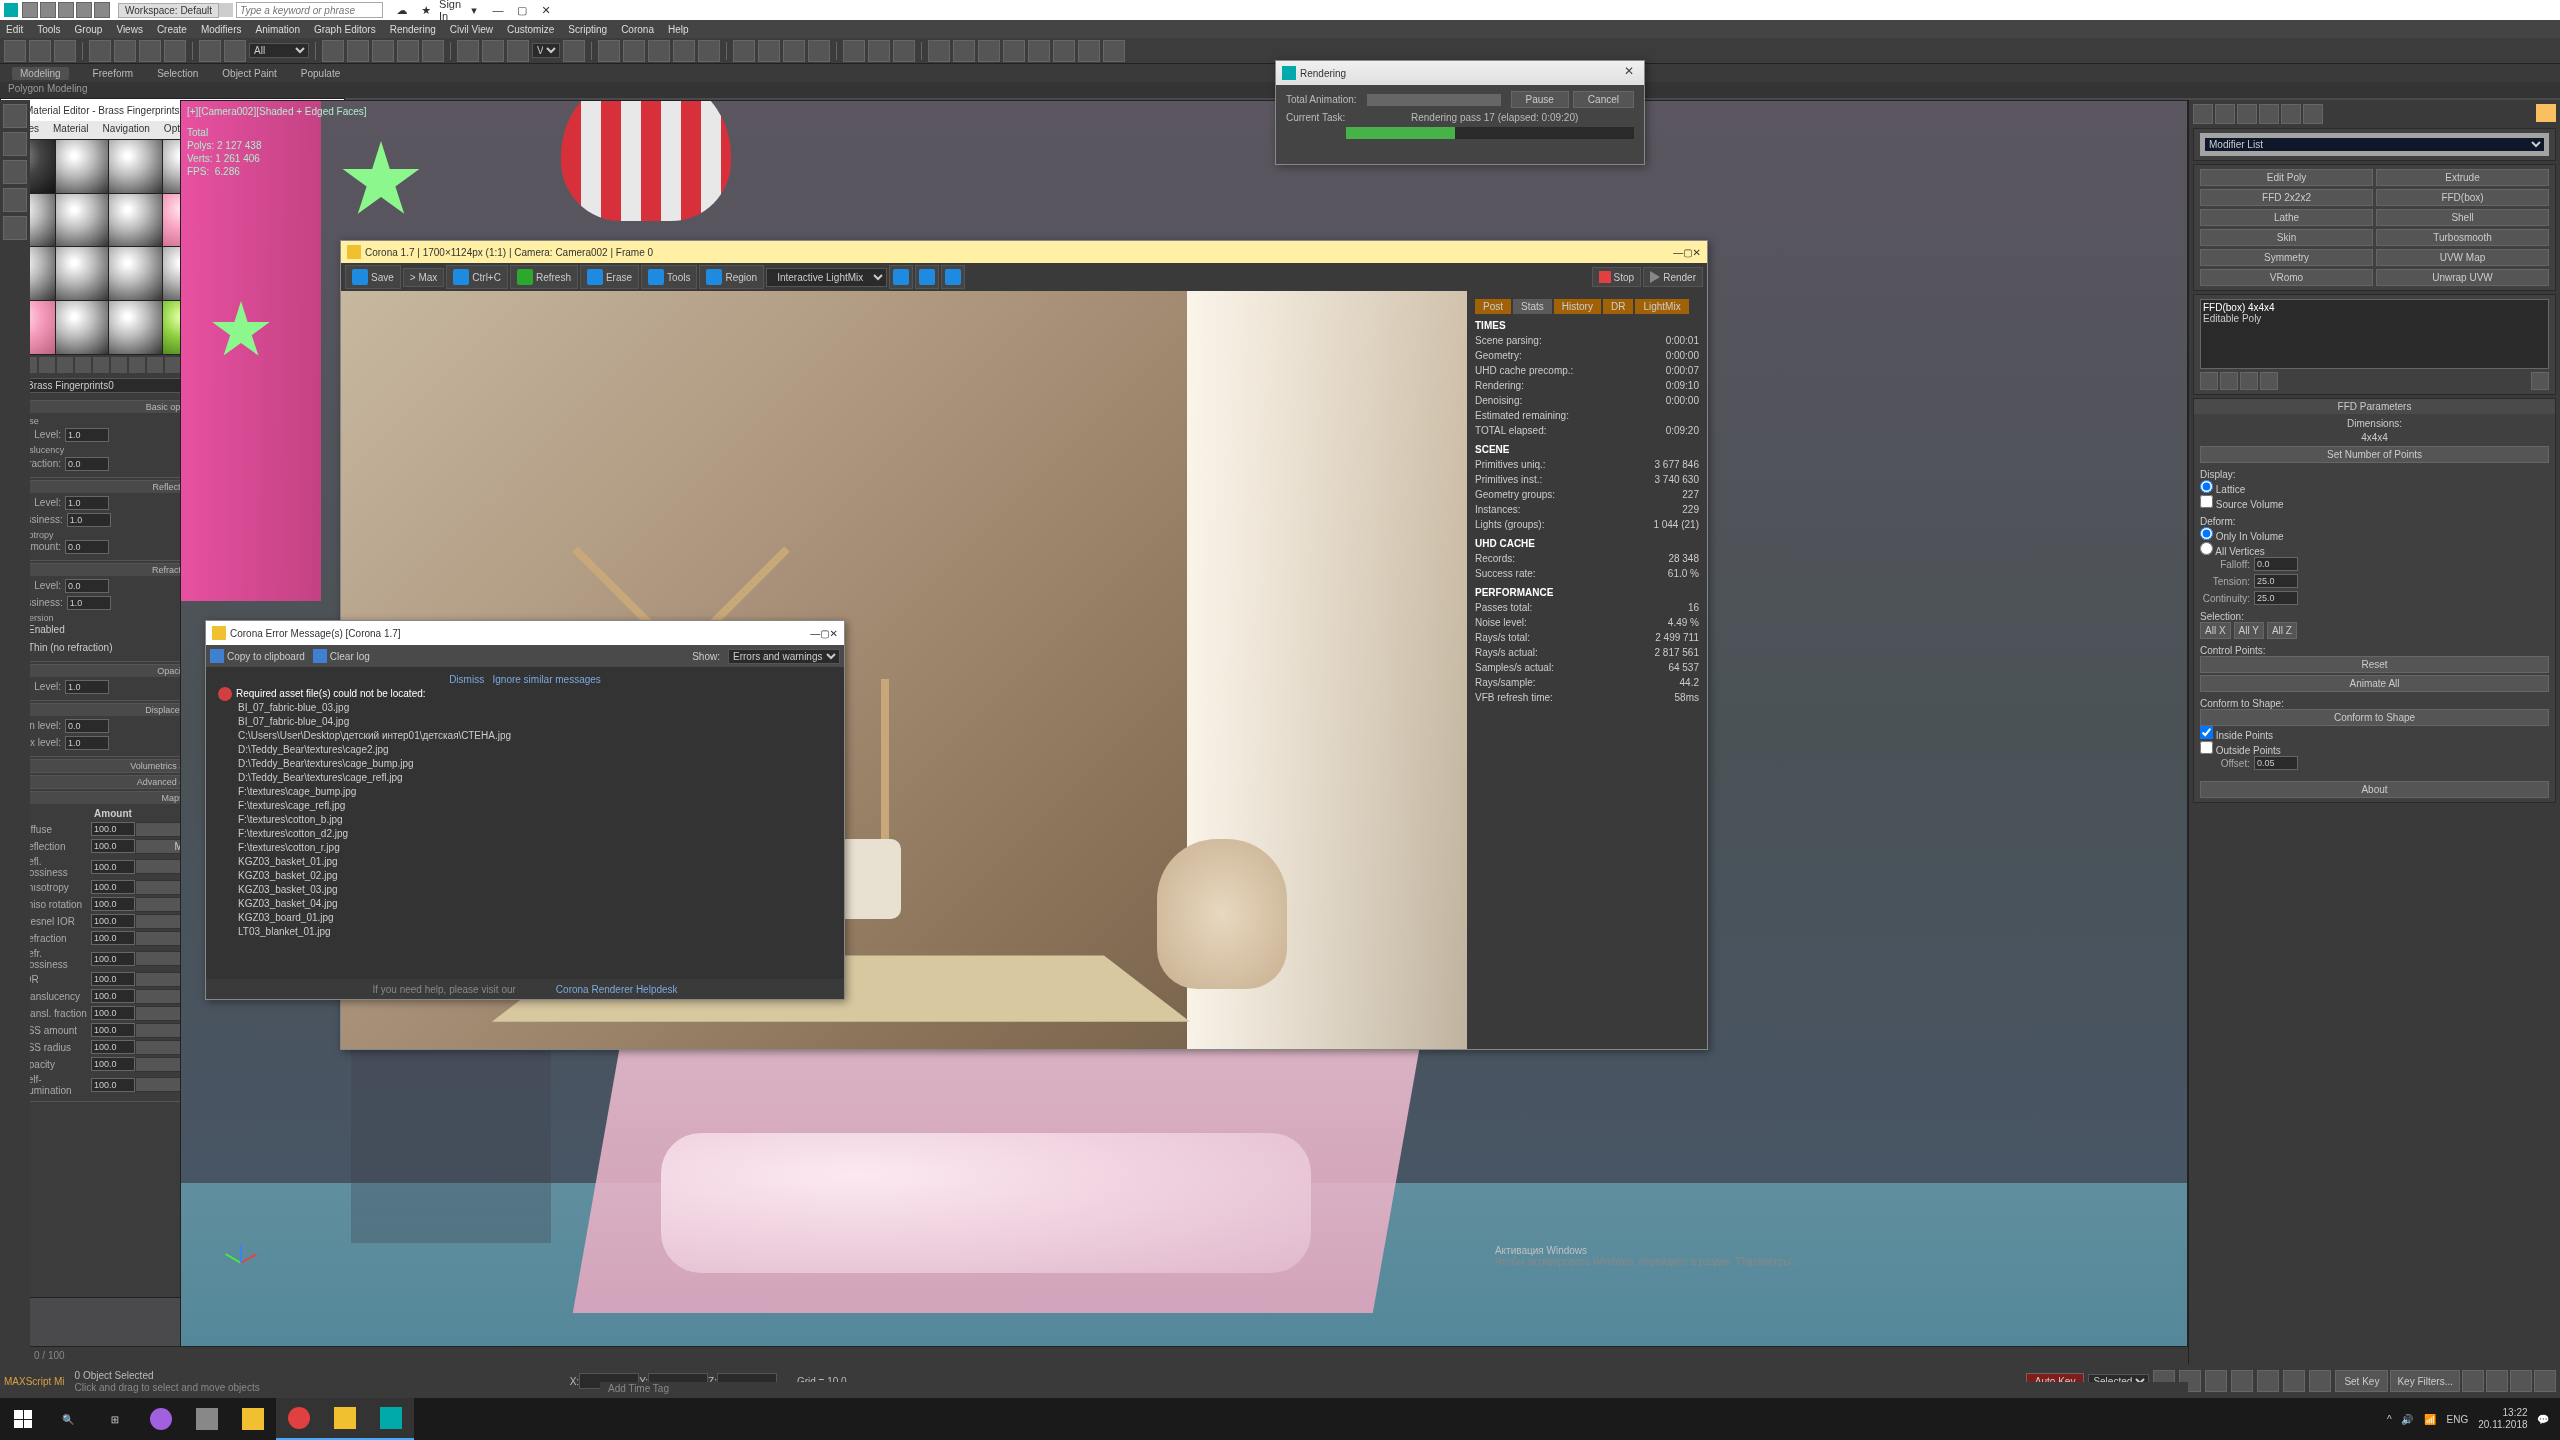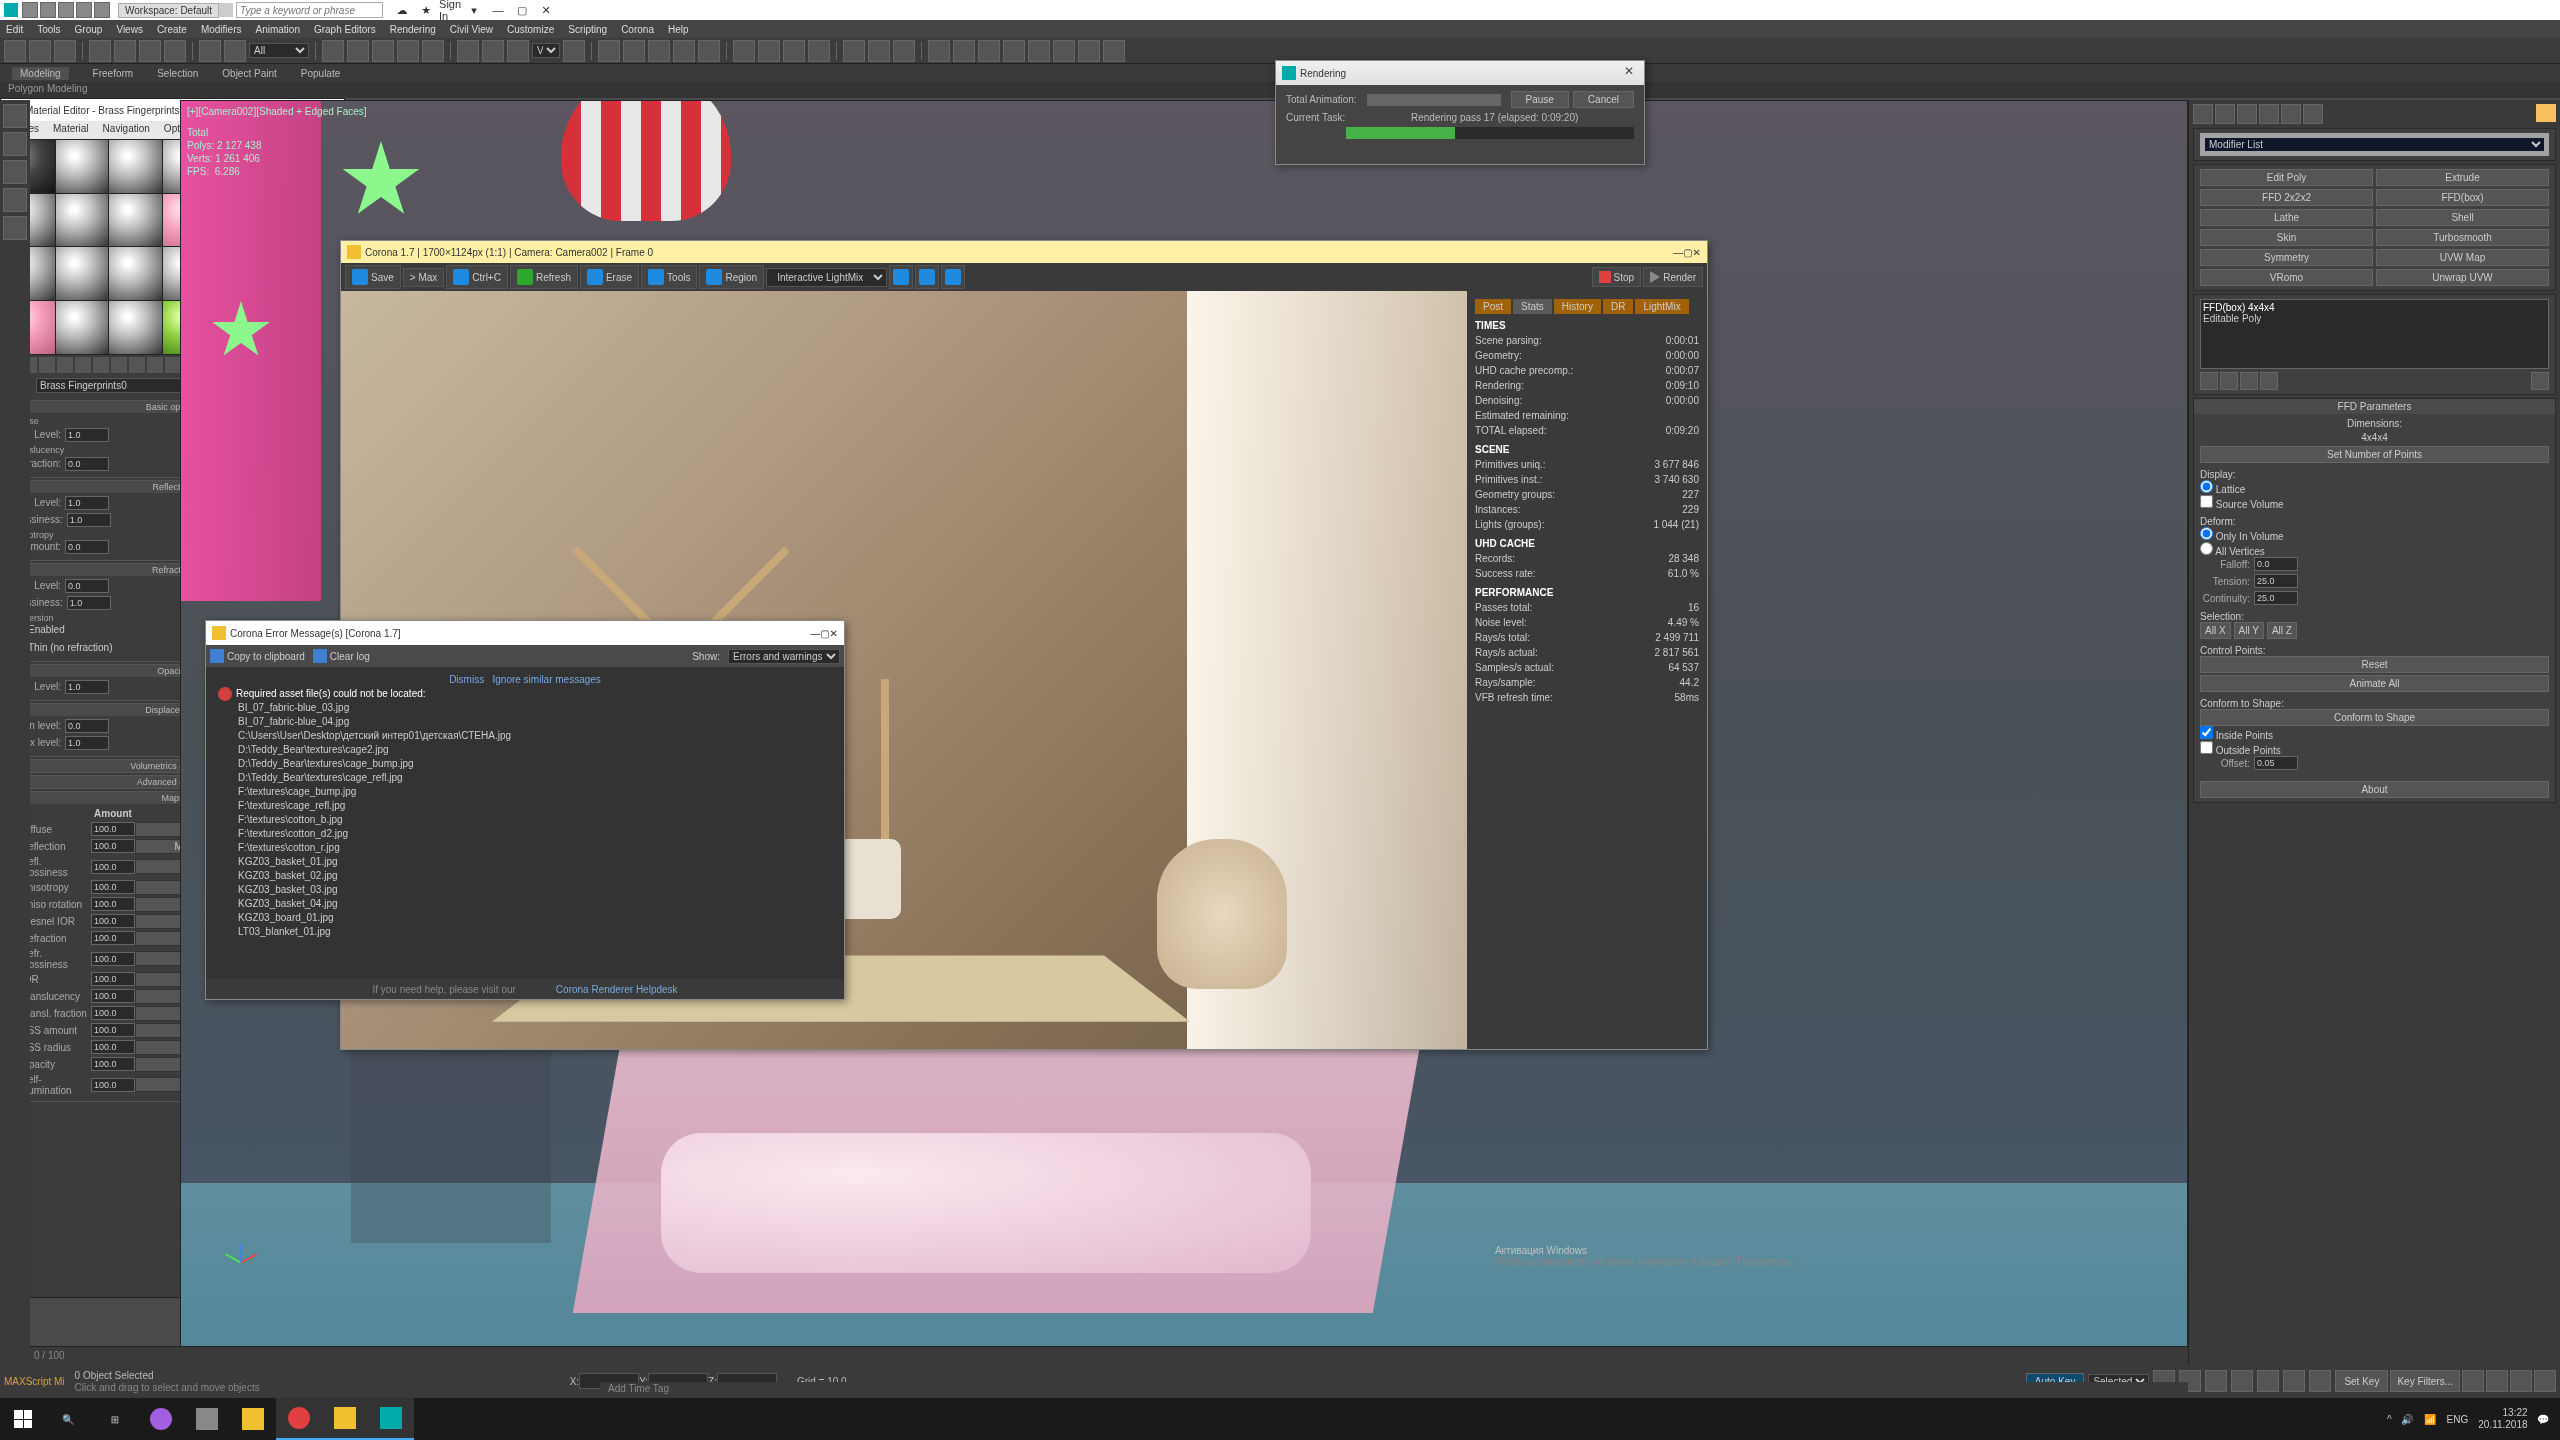--- a/index.html
+++ b/index.html
@@ -467,21 +467,21 @@
       <span></span>
       <span></span>
       <span></span>
       <span></span>
       <span></span>
       <span></span>
       <span></span>
       <span></span>
       <span></span>
   </div>
-  <div style="display:flex;gap:16px;padding:3px 5px;align-items:center">
+  <div style="display:flex;gap:3px;padding:3px 5px;align-items:center">
     <span style="width:14px;height:14px;background:#555"></span>
     <input style="flex: 1 1 0%; background: rgb(42, 42, 42); border: 1px solid rgb(85, 85, 85); color: rgb(204, 204, 204); padding: 1px 3px; font-size: 10px;" value="Brass Fingerprints0">
     <button style="background:#555;border:1px solid #666;color:#ccc;padding:1px 6px;font-size:10px">CoronaMtl</button>
   </div>
   <div class="mat-params">
     <div class="mat-section">
         <div class="mat-sec-hdr">Basic options</div>
       <div class="mat-sec-body">
         <div style="color:#aaa;font-size:9px;margin-bottom:2px">Diffuse</div>
         <div class="mat-row">
@@ -931,21 +931,21 @@
   </div>
   <span style="margin-left:300px"></span>
   <span>X:</span>
     <input style="">
   <span>Y:</span>
     <input style="">
   <span>Z:</span>
     <input style="">
   <span style="margin-left:20px">Grid = 10.0</span>
   <div class="sb-group">
-    <button style="background:#0c4a6e;border:1px solid #666;color:#ccc;padding:2px 8px">Auto Key</button>
+    <button style="background:#7f1d1d;border:1px solid #666;color:#ccc;padding:2px 8px">Auto Key</button>
     <select style="background:#2a2a2a;border:1px solid #555;color:#ccc;font-size:10px"><option>Selected</option></select>
     <span class="tb-btn"></span>
       <span class="tb-btn"></span>
       <span class="tb-btn"></span>
     <span class="tb-btn"></span>
       <span class="tb-btn"></span>
       <span class="tb-btn"></span>
       <span class="tb-btn"></span>
   </div>
   <div style="display:flex;gap:2px;margin-left:4px">

